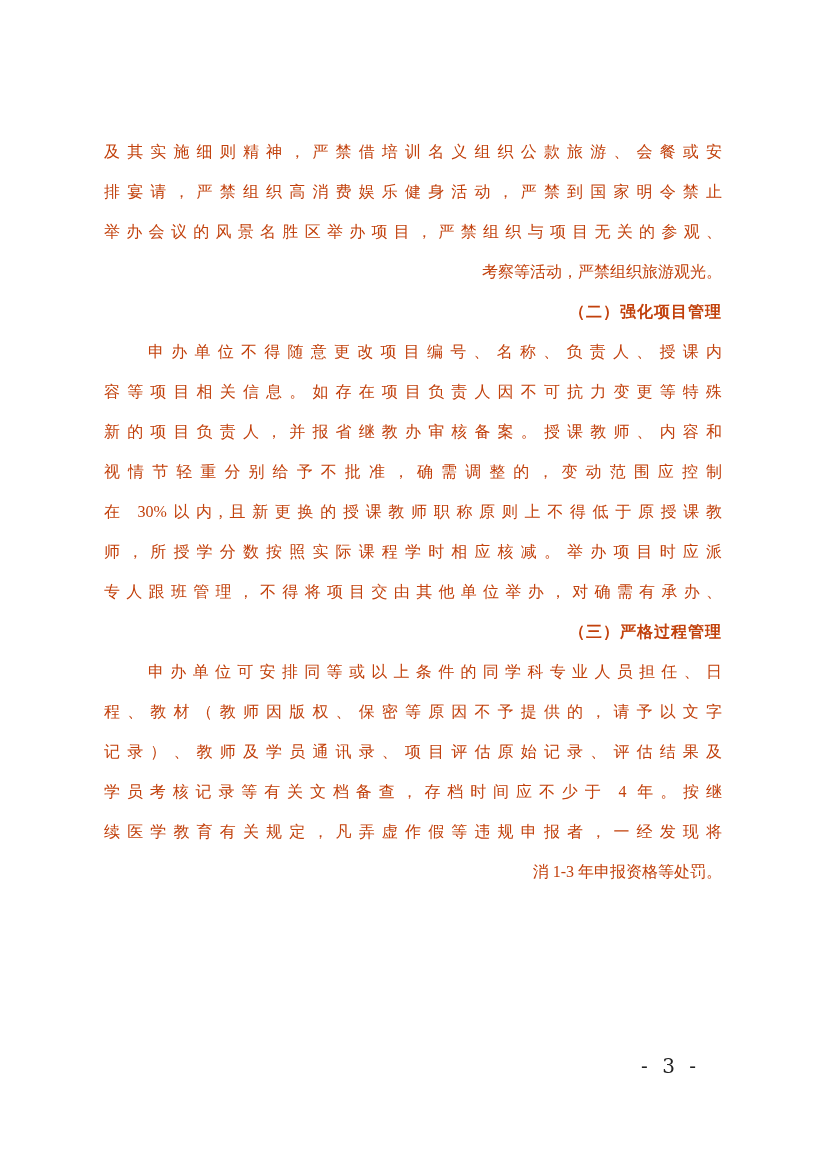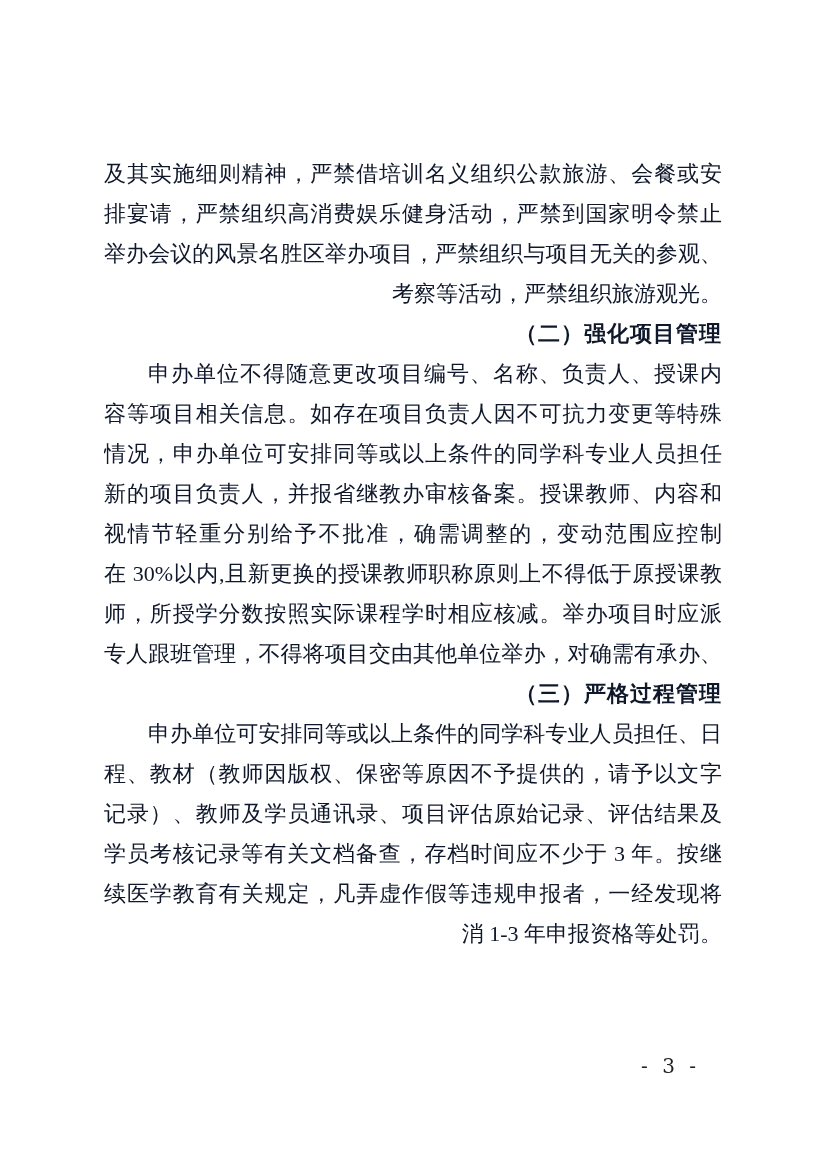--- a/index.html
+++ b/index.html
@@ -12,25 +12,25 @@
     width: 826px;
     height: 1169px;
     background: #ffffff;
     overflow: hidden;
     font-family: "Liberation Serif", "DejaVu Serif", serif;
     color: #1c1c1c;
   }
   .text-block {
     position: absolute;
     left: 104px;
-    top: 154px;
+    top: 132px;
     width: 618px;
-    font-size: 22px;
+    font-size: 16px;
     line-height: 40px;
-    color: #0f172a;
+    color: #c2410c;
   }
   .ln {
     height: 40px;
     white-space: nowrap;
     text-align: right;
   }
   .ln.just {
     white-space: normal;
     text-align: justify;
     text-align-last: justify;
@@ -65,34 +65,33 @@
       <div class="ln just">及其实施细则精神，严禁借培训名义组织公款旅游、会餐或安</div>
       <div class="ln just">排宴请，严禁组织高消费娱乐健身活动，严禁到国家明令禁止</div>
       <div class="ln just">举办会议的风景名胜区举办项目，严禁组织与项目无关的参观、</div>
       <div class="ln">考察等活动，严禁组织旅游观光。</div>
     </div>
 
     <div class="ln heading indent">（二）强化项目管理</div>
     <div class="para">
       <div class="ln just indent">申办单位不得随意更改项目编号、名称、负责人、授课内</div>
       <div class="ln just">容等项目相关信息。如存在项目负责人因不可抗力变更等特殊</div>
-      <div class="ln just">情况，申办单位可安排同等或以上条件的同学科专业人员担任</div>
       <div class="ln just">新的项目负责人，并报省继教办审核备案。授课教师、内容和</div>
       <div class="ln just">视情节轻重分别给予不批准，确需调整的，变动范围应控制</div>
       <div class="ln just">在 30%以内,且新更换的授课教师职称原则上不得低于原授课教</div>
       <div class="ln just">师，所授学分数按照实际课程学时相应核减。举办项目时应派</div>
       <div class="ln just">专人跟班管理，不得将项目交由其他单位举办，对确需有承办、</div>
     </div>
 
     <div class="ln heading indent">（三）严格过程管理</div>
     <div class="para">
       <div class="ln just indent">申办单位可安排同等或以上条件的同学科专业人员担任、日</div>
       <div class="ln just">程、教材（教师因版权、保密等原因不予提供的，请予以文字</div>
       <div class="ln just">记录）、教师及学员通讯录、项目评估原始记录、评估结果及</div>
-      <div class="ln just">学员考核记录等有关文档备查，存档时间应不少于 3 年。按继</div>
+      <div class="ln just">学员考核记录等有关文档备查，存档时间应不少于 4 年。按继</div>
       <div class="ln just">续医学教育有关规定，凡弄虚作假等违规申报者，一经发现将</div>
       <div class="ln">消 1-3 年申报资格等处罚。</div>
     </div>
 
   </div>
 
   <div class="page-number">- 3 -</div>
 
 </div>
 

